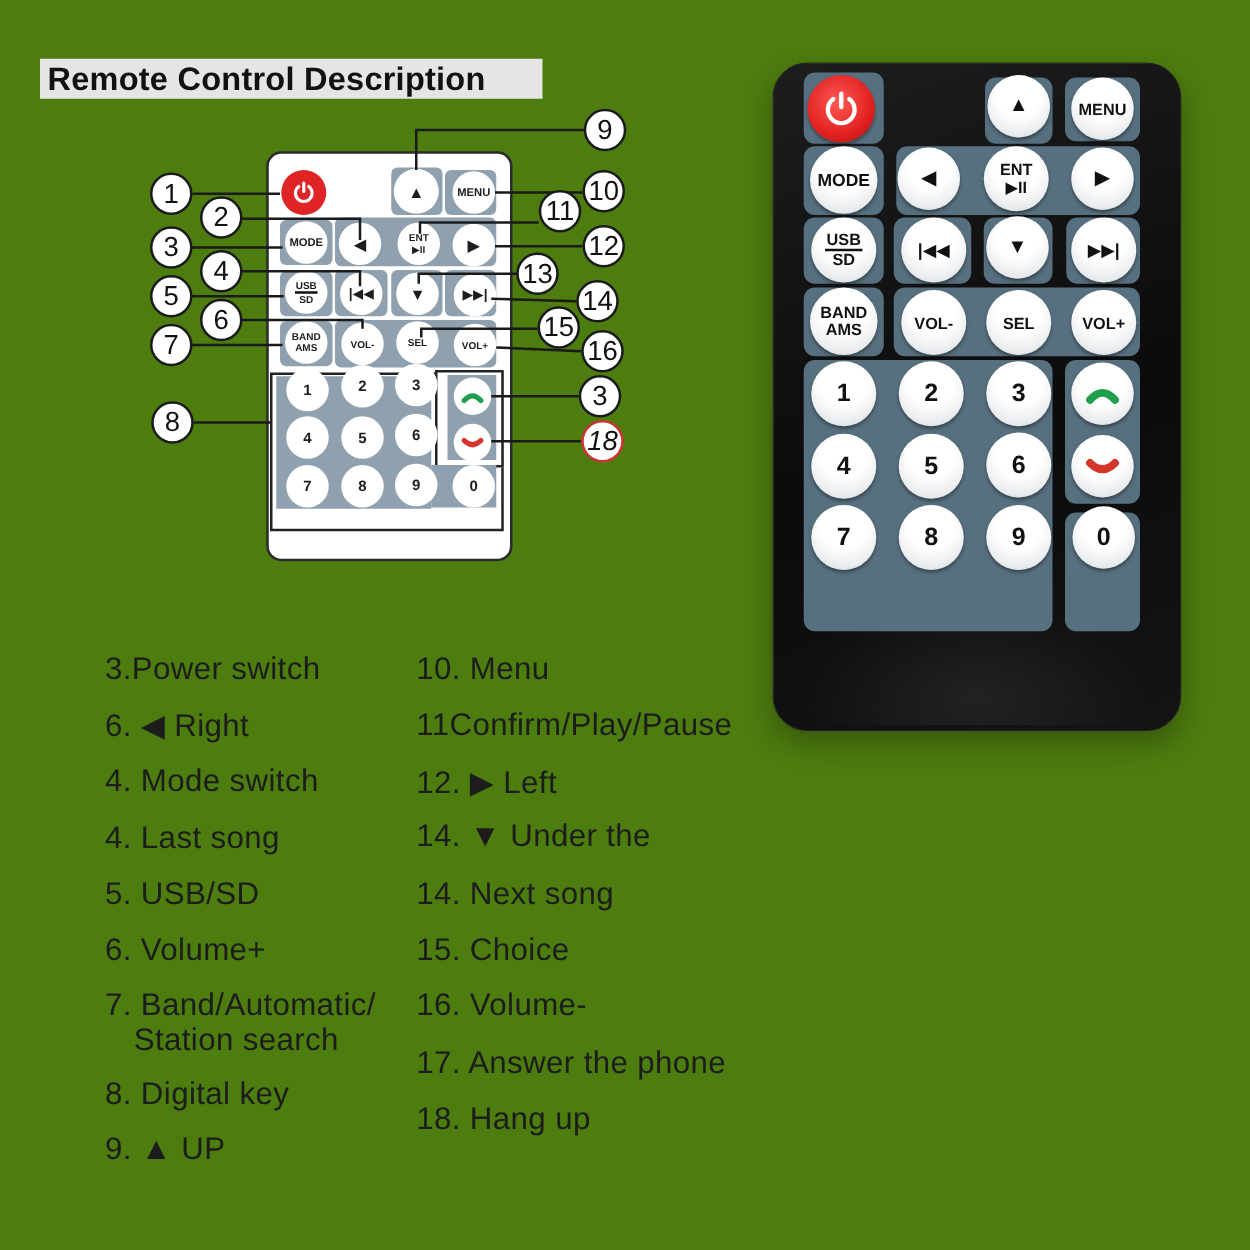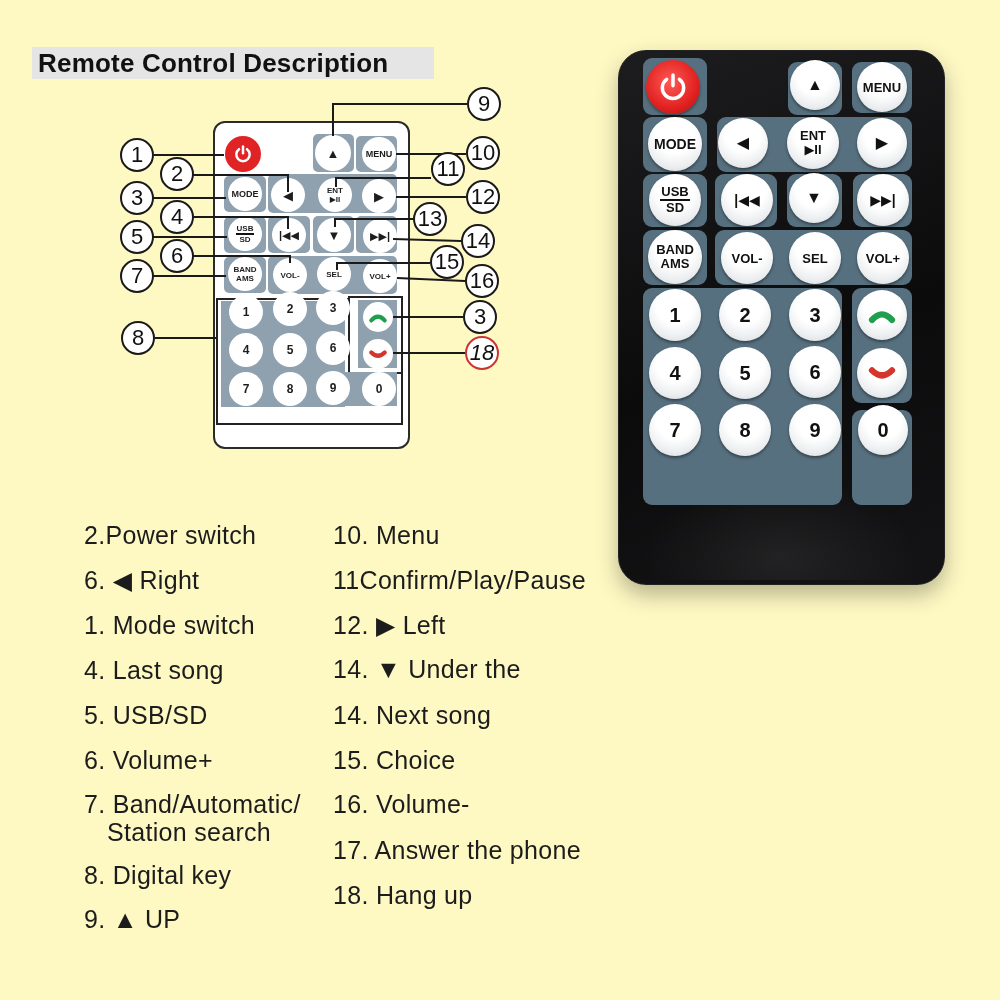--- a/index.html
+++ b/index.html
@@ -1,16 +1,16 @@
 <!DOCTYPE html>
 <html><head>
 <meta charset="utf-8">
 <style>
   html,body{margin:0;padding:0;background:#fff;}
-  .stage{position:relative;width:1000px;height:1000px;background:#fef9c3;overflow:hidden;
+  .stage{position:relative;width:1000px;height:1000px;background:#4d7c0f;overflow:hidden;
          font-family:"Liberation Sans","DejaVu Sans",sans-serif;}
   .title{position:absolute;left:32px;top:47px;width:396px;height:32px;background:#e5e5e5;
          color:#111;font-size:26px;font-weight:bold;line-height:32px;padding-left:6px;letter-spacing:.2px;}
   
   .d-outline{position:absolute;left:213px;top:121px;width:193px;height:324px;border:2px solid #2b2b2b;
              border-radius:12px;background:#fff;z-index:1;}
   .d-box{position:absolute;border:2px solid #222;background:#fff;z-index:1;}
   .dp{position:absolute;background:#8fa0ae;border-radius:5px;z-index:2;}
   .dg{position:absolute;background:#8fa0ae;z-index:2;}
   .db{position:absolute;background:#fff;border-radius:50%;display:flex;flex-direction:column;
@@ -241,23 +241,23 @@
         <path d="M4 5 Q12 13 20 5" stroke="#d6352b" stroke-width="5" stroke-linecap="round" fill="none"></path>
       </svg>
     </div>
     <div class="pb pd" style="left:649px;top:404px;width:52px;height:52px">7</div>
     <div class="pb pd" style="left:719px;top:404px;width:52px;height:52px">8</div>
     <div class="pb pd" style="left:789px;top:404px;width:52px;height:52px">9</div>
     <div class="pb pd" style="left:858px;top:405px;width:50px;height:50px">0</div>
   </div>
 
   <div>
-    <div class="li" style="left:84px;top:521px">2.Power switch</div>
+    <div class="li" style="left:84px;top:521px">3.Power switch</div>
     <div class="li" style="left:84px;top:566px">6. ◀ Right</div>
-    <div class="li" style="left:84px;top:611px">1. Mode switch</div>
+    <div class="li" style="left:84px;top:611px">4. Mode switch</div>
     <div class="li" style="left:84px;top:656px">4. Last song</div>
     <div class="li" style="left:84px;top:701px">5. USB/SD</div>
     <div class="li" style="left:84px;top:746px">6. Volume+</div>
     <div class="li" style="left:84px;top:790px">7. Band/Automatic/</div>
     <div class="li" style="left:107px;top:818px">Station search</div>
     <div class="li" style="left:84px;top:861px">8. Digital key</div>
     <div class="li" style="left:84px;top:905px">9. ▲ UP</div>
 
     <div class="li" style="left:333px;top:521px">10. Menu</div>
     <div class="li" style="left:333px;top:566px">11Confirm/Play/Pause</div>

